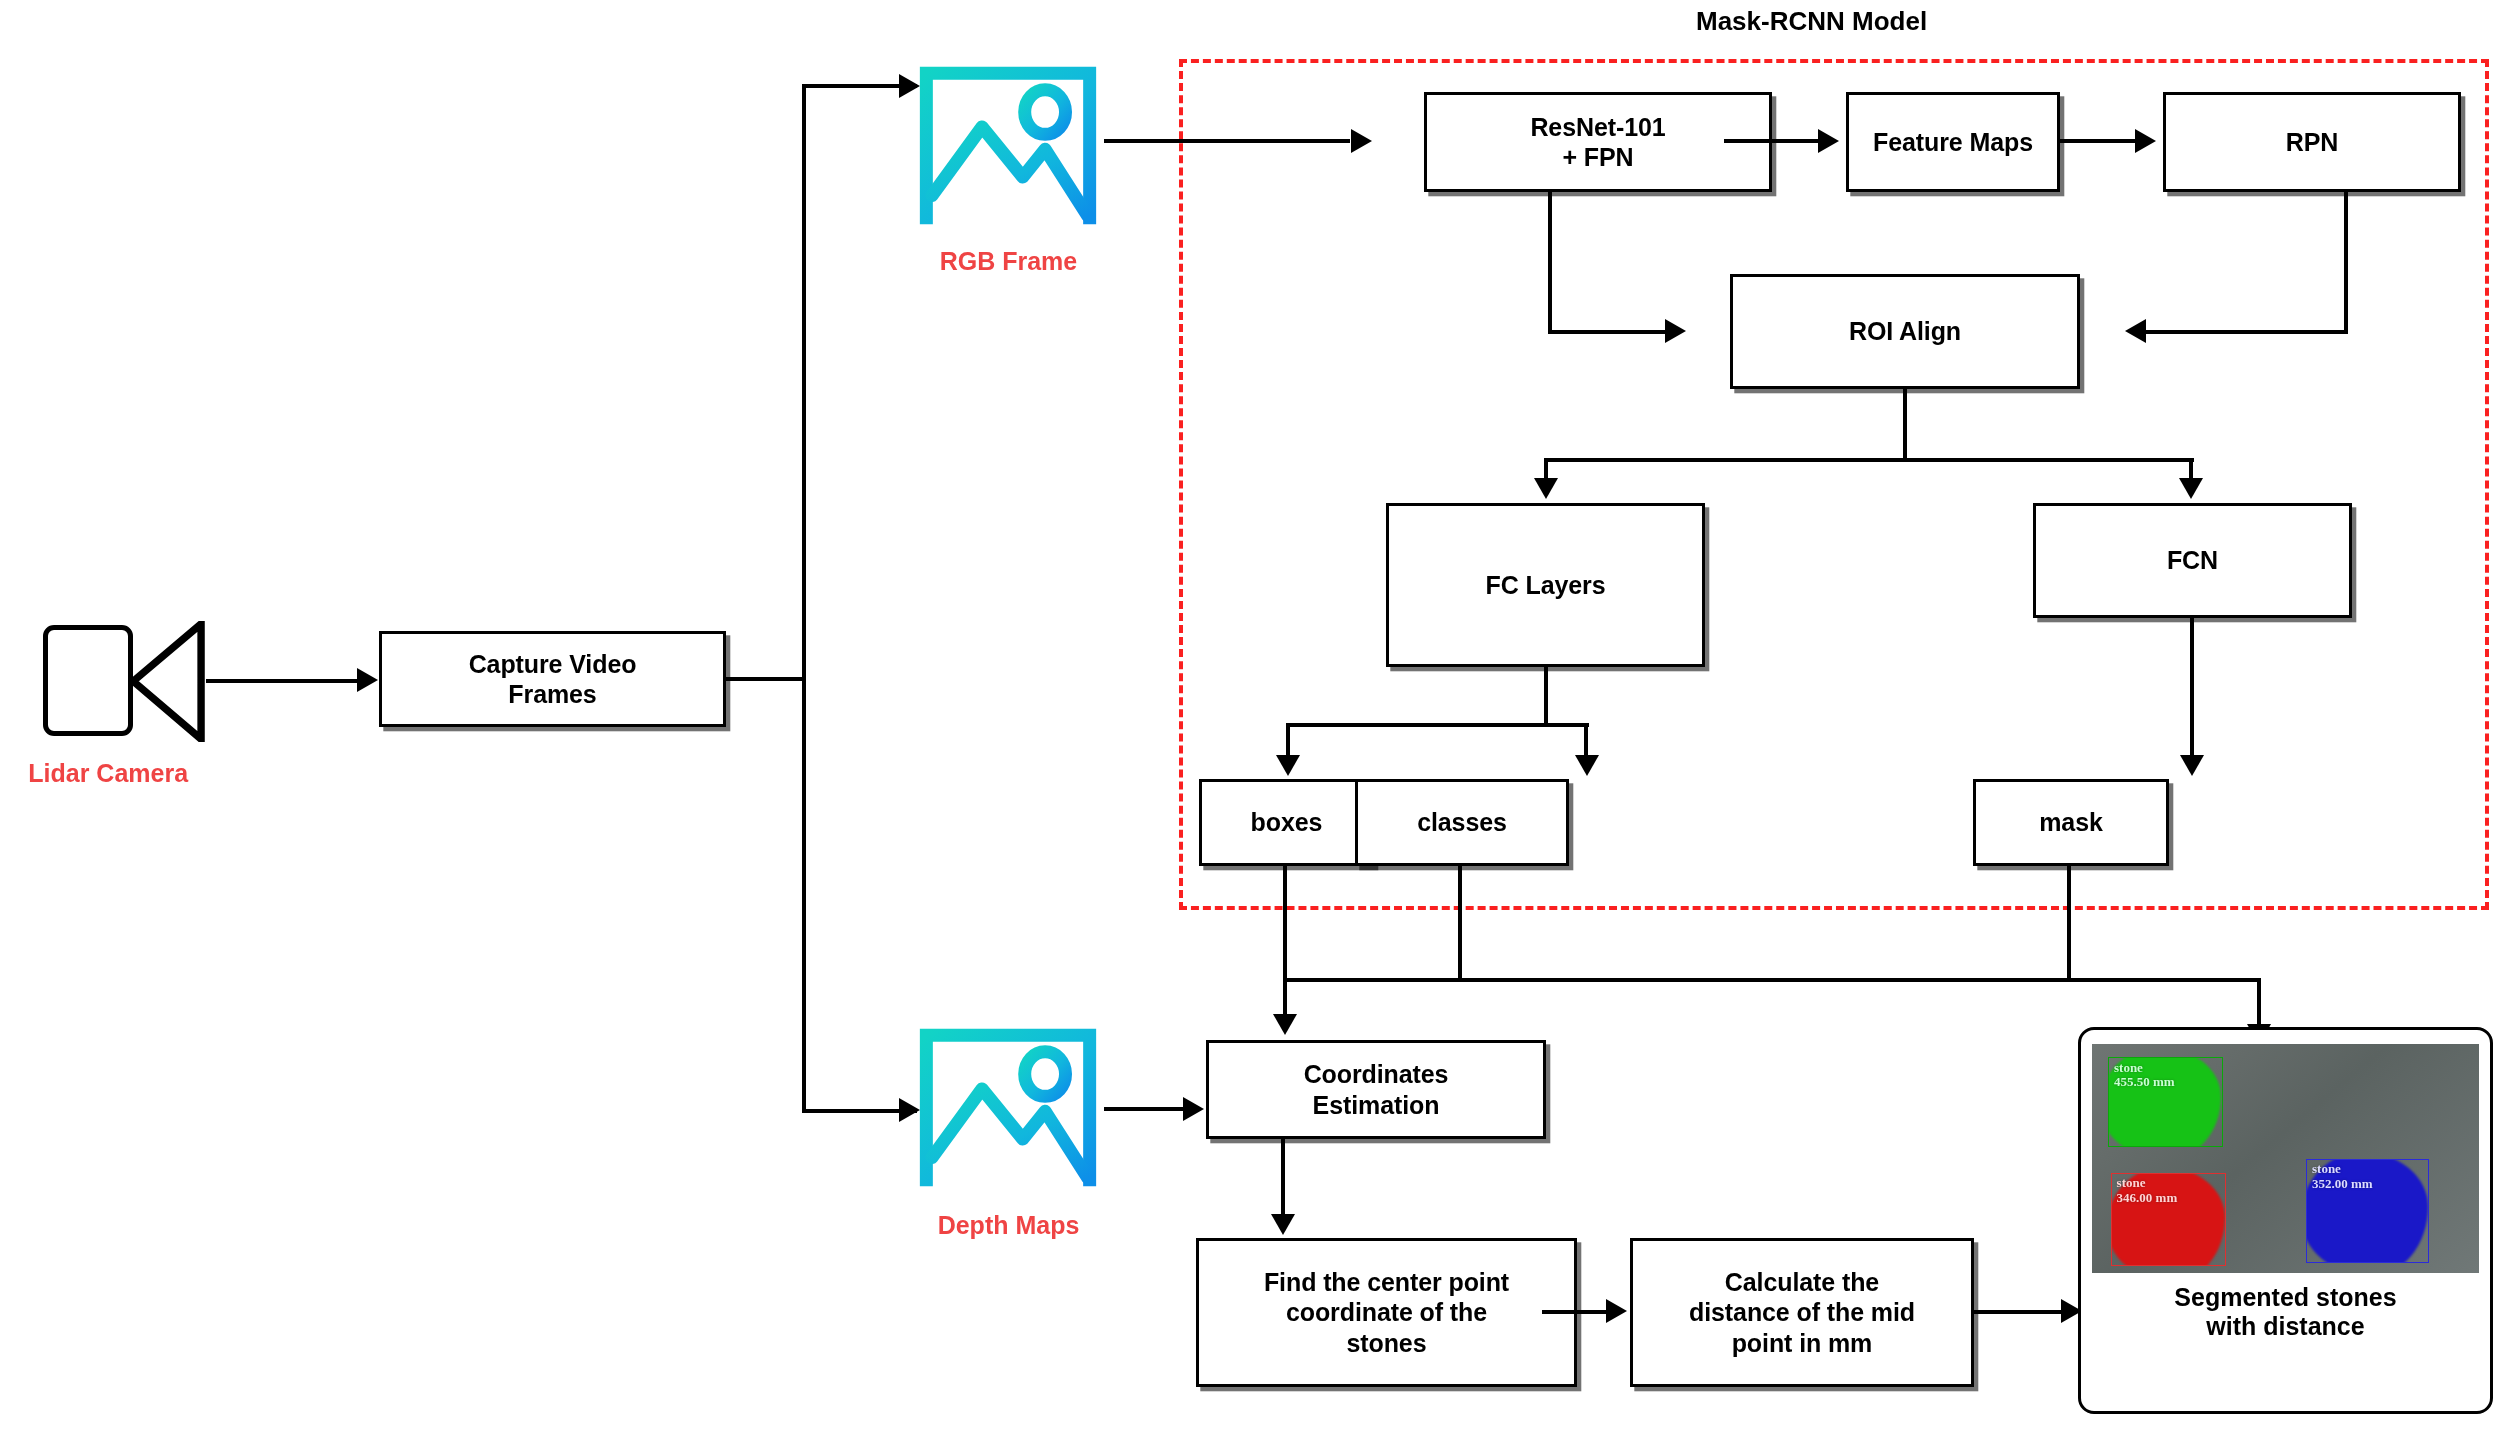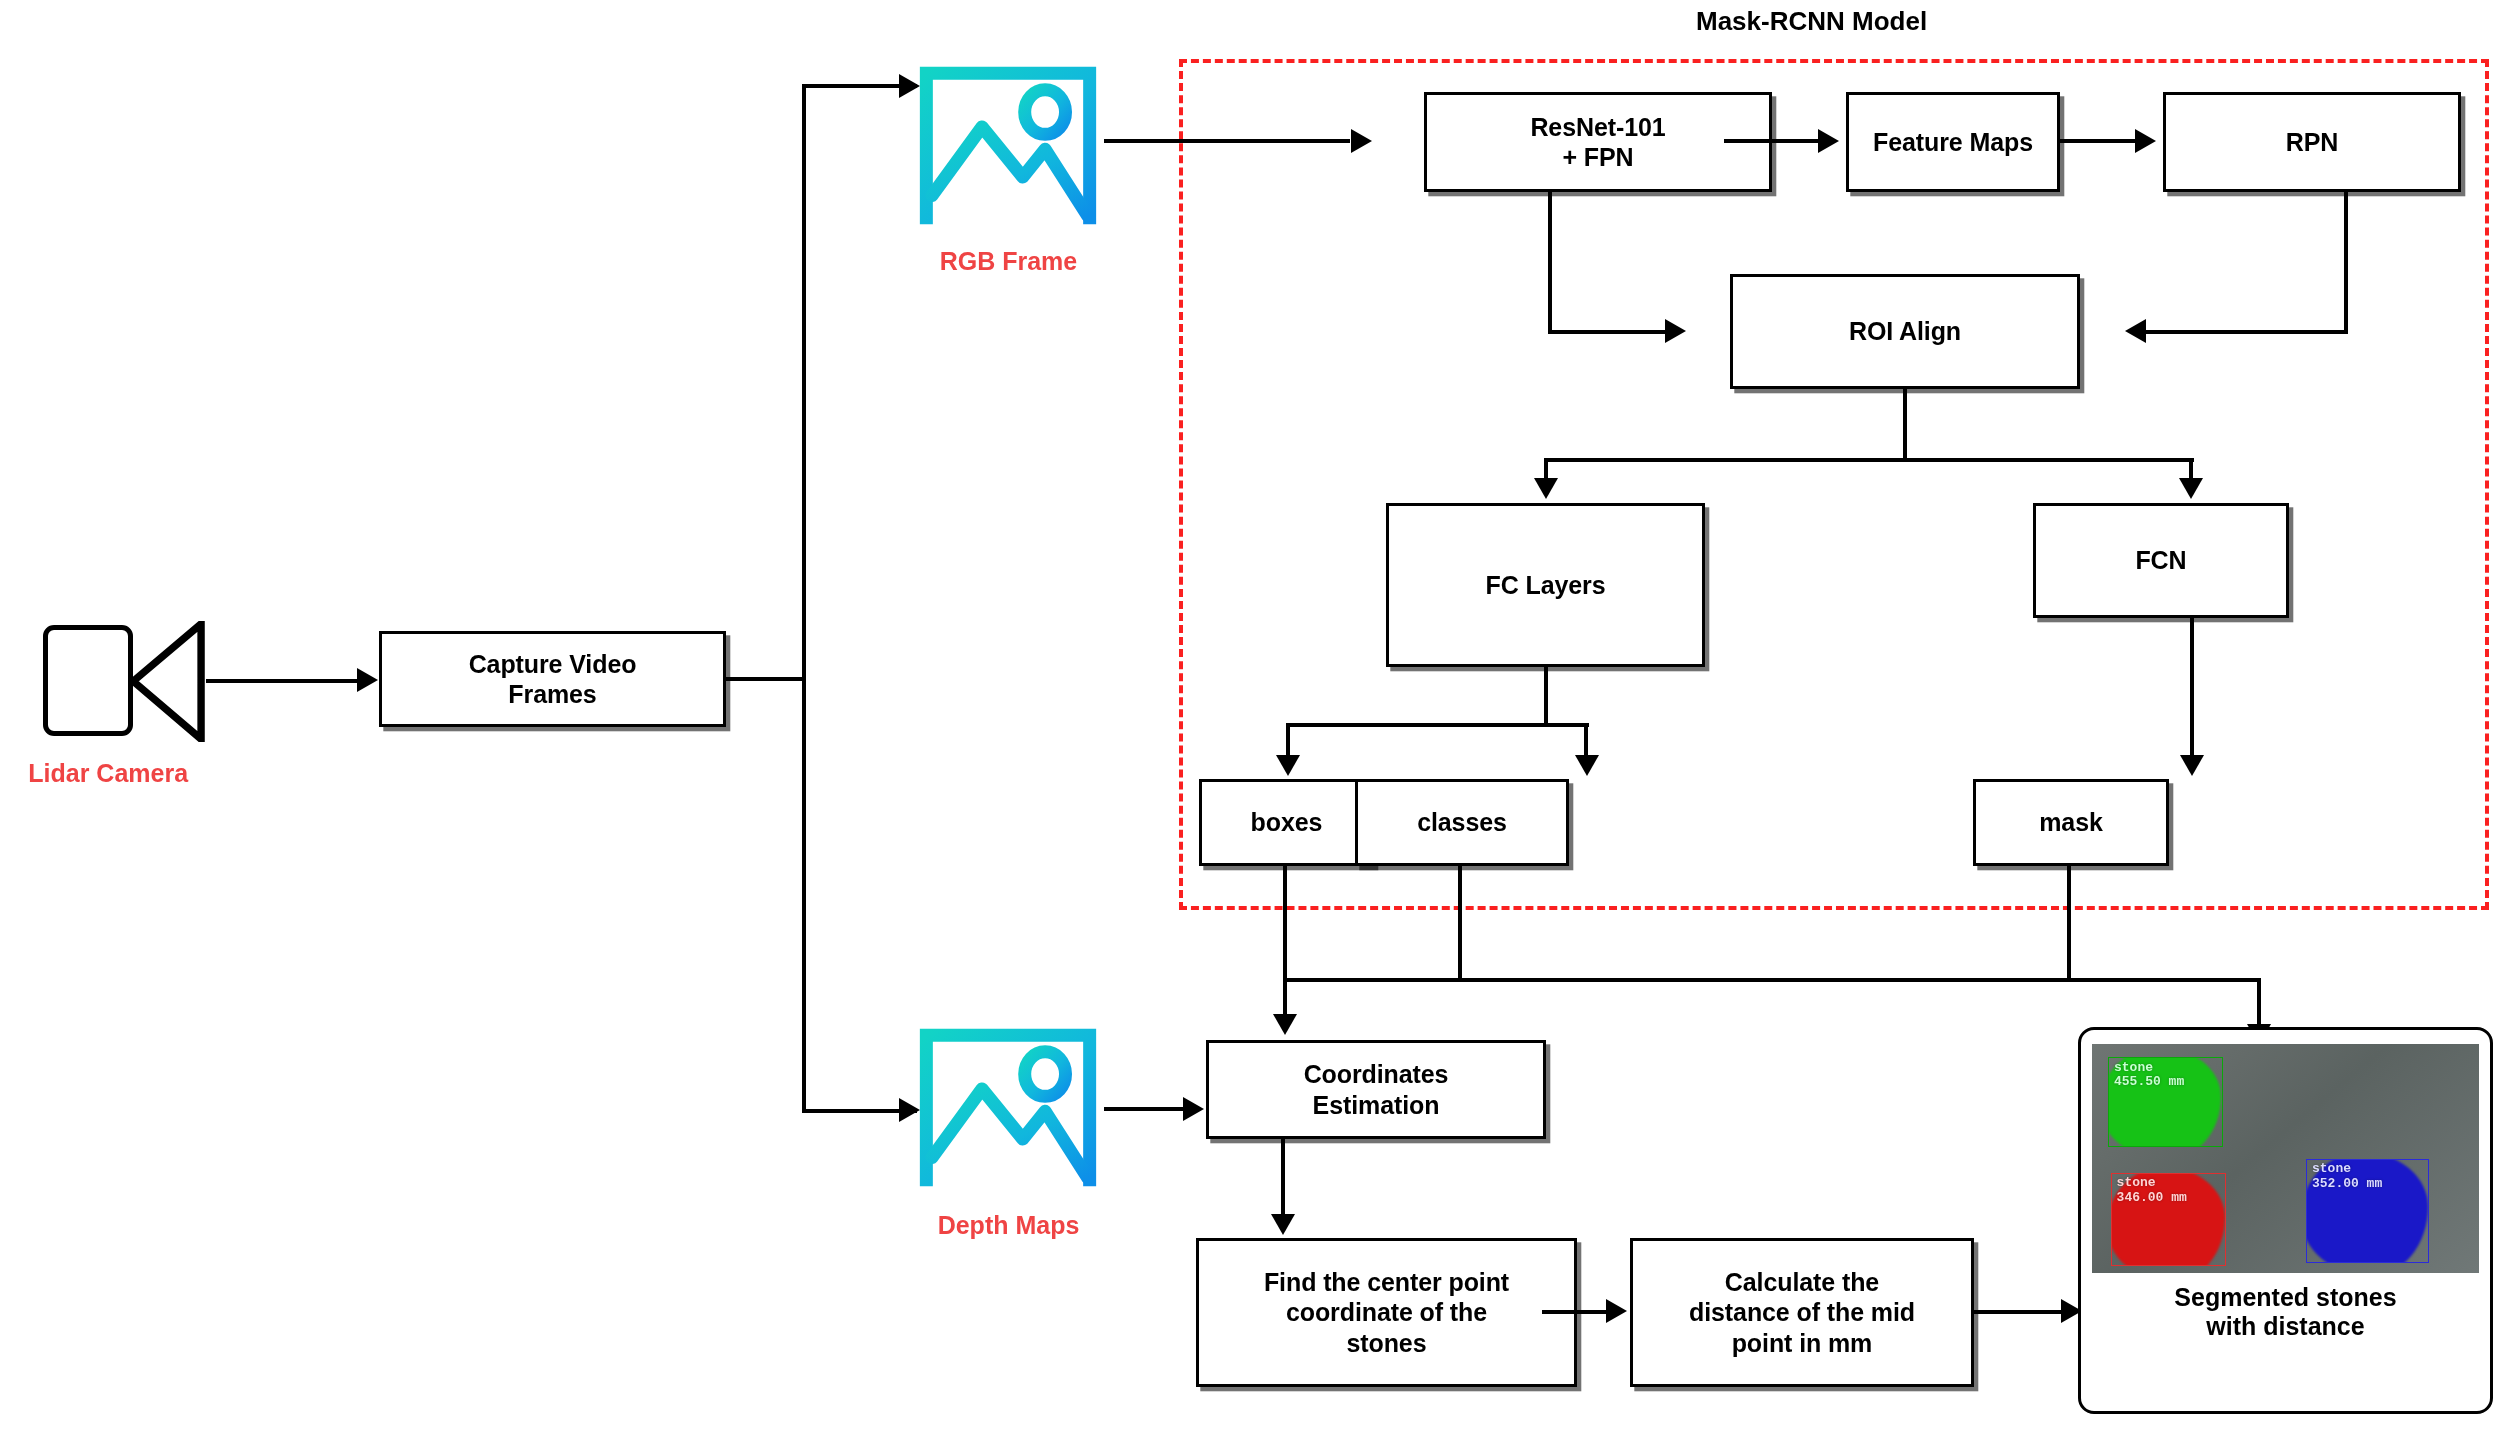--- a/index.html
+++ b/index.html
@@ -98,21 +98,21 @@
     filter:blur(1.2px);
   }
   .stone .slabel{
     position:absolute;
     left:5px;top:2.5px;
     font-size:13px;
     font-weight:700;
     line-height:1.12;
     text-shadow:0 0 2.5px rgba(0,0,0,0.35);
     white-space:pre-line;
-    font-family:Liberation Mono, monospace;
+    font-family:Liberation Serif, serif;
   }
   .result-caption{
     margin-top:10px;
     font-weight:700;
     font-size:25px;
     color:#000;
     text-align:center;
     line-height:1.18;
     white-space:pre-line;
   }
@@ -205,21 +205,21 @@
   <div class="hline" style="left:1544px;top:458px;width:650px;"></div>
   <div class="vline" style="left:1544px;top:458px;height:21.7px;"></div>
   <div class="arrow down" style="left:1534px;top:478px;"></div>
   <div class="vline" style="left:2189px;top:458px;height:21.7px;"></div>
   <div class="arrow down" style="left:2179px;top:478px;"></div>
 
   <div class="pbox" style="left:1386px;top:503px;width:319px;height:164px;font-size:25px;">
     <span>FC Layers</span>
   </div>
 
-  <div class="pbox" style="left:2033px;top:503px;width:256px;height:115px;font-size:25px;">
+  <div class="pbox" style="left:2033px;top:503px;width:319px;height:115px;font-size:25px;">
     <span>FCN</span>
   </div>
 
   <div class="vline" style="left:1544px;top:667px;height:59px;"></div>
   <div class="hline" style="left:1286px;top:723px;width:303px;"></div>
   <div class="vline" style="left:1286px;top:723px;height:34px;"></div>
   <div class="arrow down" style="left:1276px;top:755px;"></div>
   <div class="vline" style="left:1584px;top:723px;height:34px;"></div>
   <div class="arrow down" style="left:1575px;top:755px;"></div>
 

